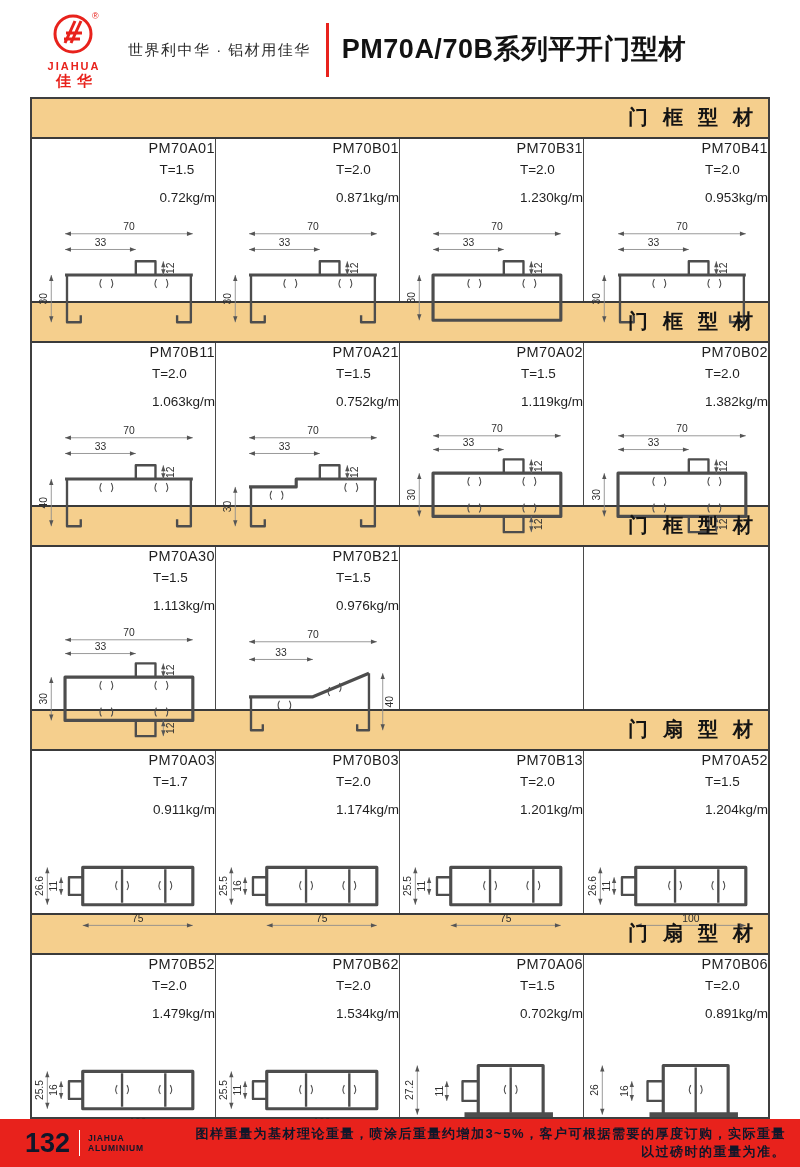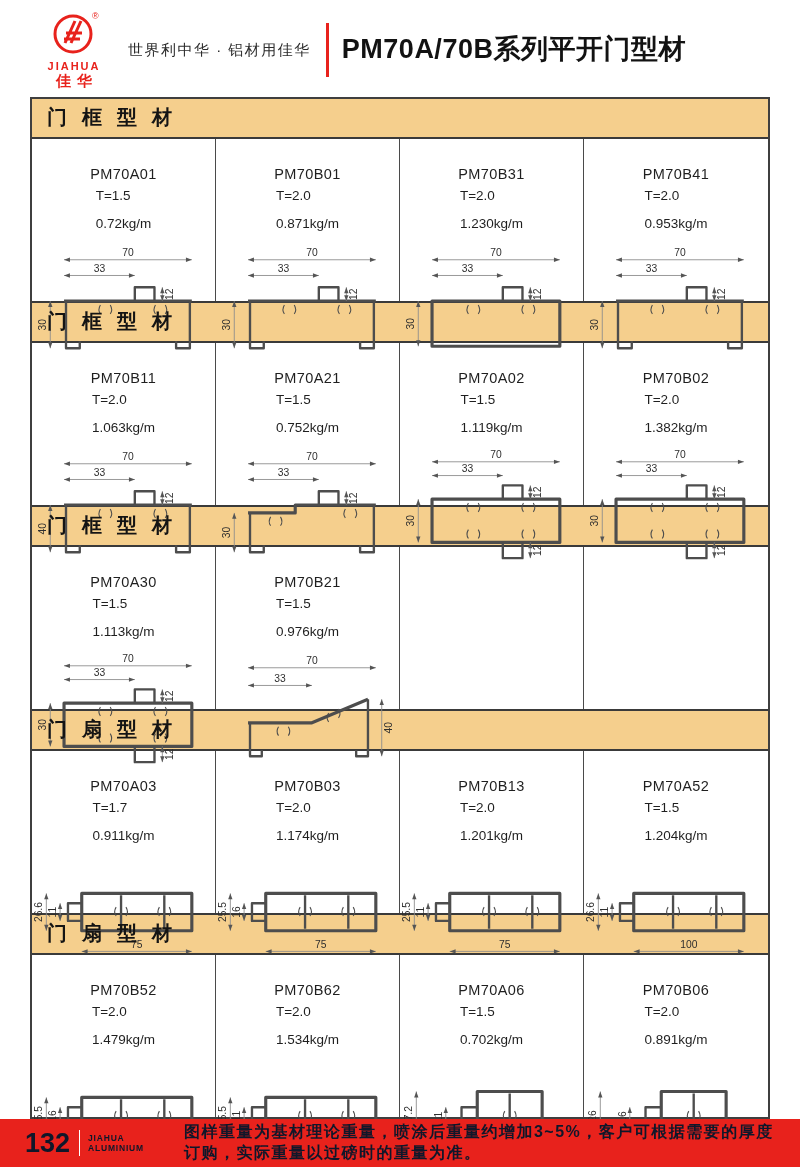--- a/index.html
+++ b/index.html
@@ -28,29 +28,29 @@
   .red-bar{width:3px;height:54px;background:var(--accent);margin:0 13px 0 15px;}
   .titles{display:flex;flex-direction:column;justify-content:center;}
   .title{font-size:27px;font-weight:bold;color:#121212;line-height:1.1;letter-spacing:.5px;}
   .subtitle{font-size:12.5px;color:#474747;margin-top:4px;word-spacing:4px;letter-spacing:.3px;}
 
   
   .catalog{margin:4px 30px 0 30px;border:2px solid #3f3f3f;}
   .sec-hd{
     background:var(--section-bg);
     border-top:2px solid #3a3a3a;border-bottom:2px solid #3a3a3a;
-    text-align:left;font-size:20px;font-weight:bold;color:#141414;
+    text-align:right;font-size:20px;font-weight:bold;color:#141414;
     letter-spacing:.75em;text-indent:.75em;
     padding:5px 0 6px 0;
   }
   .sec-hd:first-child{border-top:none;}
   .sec-row{display:grid;grid-template-columns:repeat(4,1fr);}
   .cell{
-    border-right:1px solid #4a4a4a;height:162px;padding-top:27px;
-    display:flex;flex-direction:column;align-items:center;
+    border-right:1px solid #4a4a4a;height:162px;padding-top:1px;
+    display:flex;flex-direction:column;align-items:flex-end;
   }
   .cell:last-child{border-right:none;}
   .code{font-size:14.5px;color:#1f1f1f;letter-spacing:.4px;}
   .spec{font-size:13.5px;color:#1f1f1f;margin-top:6px;display:flex;gap:13px;flex-direction:column;}
   .draw{margin-top:15px;}
   .draw svg{width:180px;height:116px;display:block;}
 
   
   .b1{fill:none;stroke:var(--line);stroke-width:3.2;stroke-linejoin:round;}
   .b1f{fill:none;stroke:var(--line);stroke-width:5;}
@@ -61,21 +61,21 @@
   .dt{font-size:10.5px;fill:#2e2e2e;}
 
   
   .ftr{
     margin-top:auto;height:54px;background:var(--accent);
     display:flex;align-items:center;color:#0f172a;
   }
   .pageno{font-size:27px;font-weight:bold;margin-left:25px;padding-right:9px;line-height:1;}
   .ftr-sep{width:1px;height:26px;background:#fff;}
   .ftr-brand{font-size:8.5px;line-height:1.2;margin-left:8px;letter-spacing:.8px;font-weight:bold;}
-  .ftr-note{flex:1;text-align:left;font-size:16px;font-weight:bold;letter-spacing:1.5px;padding:0 14px 0 40px;}
+  .ftr-note{flex:1;text-align:right;font-size:13px;font-weight:bold;letter-spacing:1.5px;padding:0 14px 0 40px;}
 </style>
 </head>
 <body>
 
 <div class="page">
 
   <div class="hdr">
     <div class="logo">
       <svg width="50" height="50" viewBox="0 0 50 50">
         <circle cx="24" cy="25" r="18" fill="none" stroke="#e8221c" stroke-width="3"></circle>

